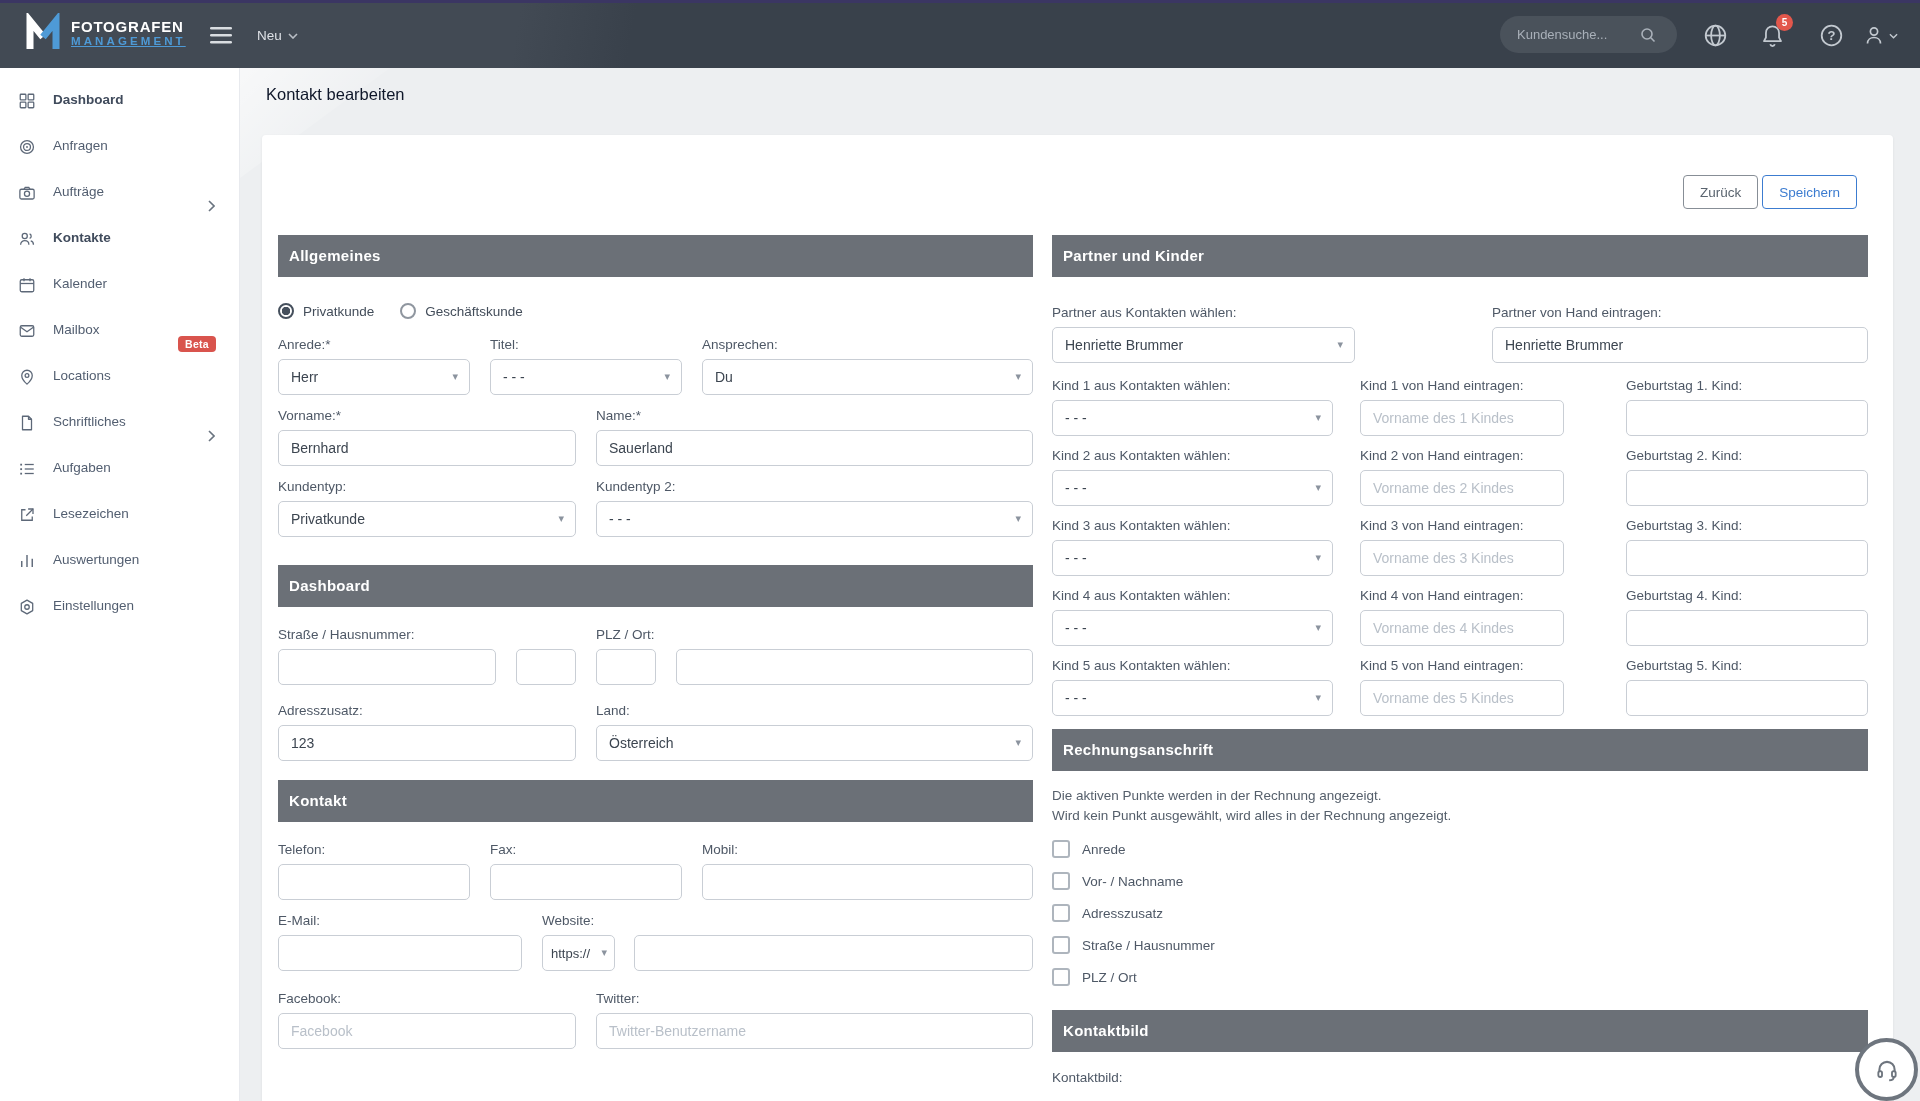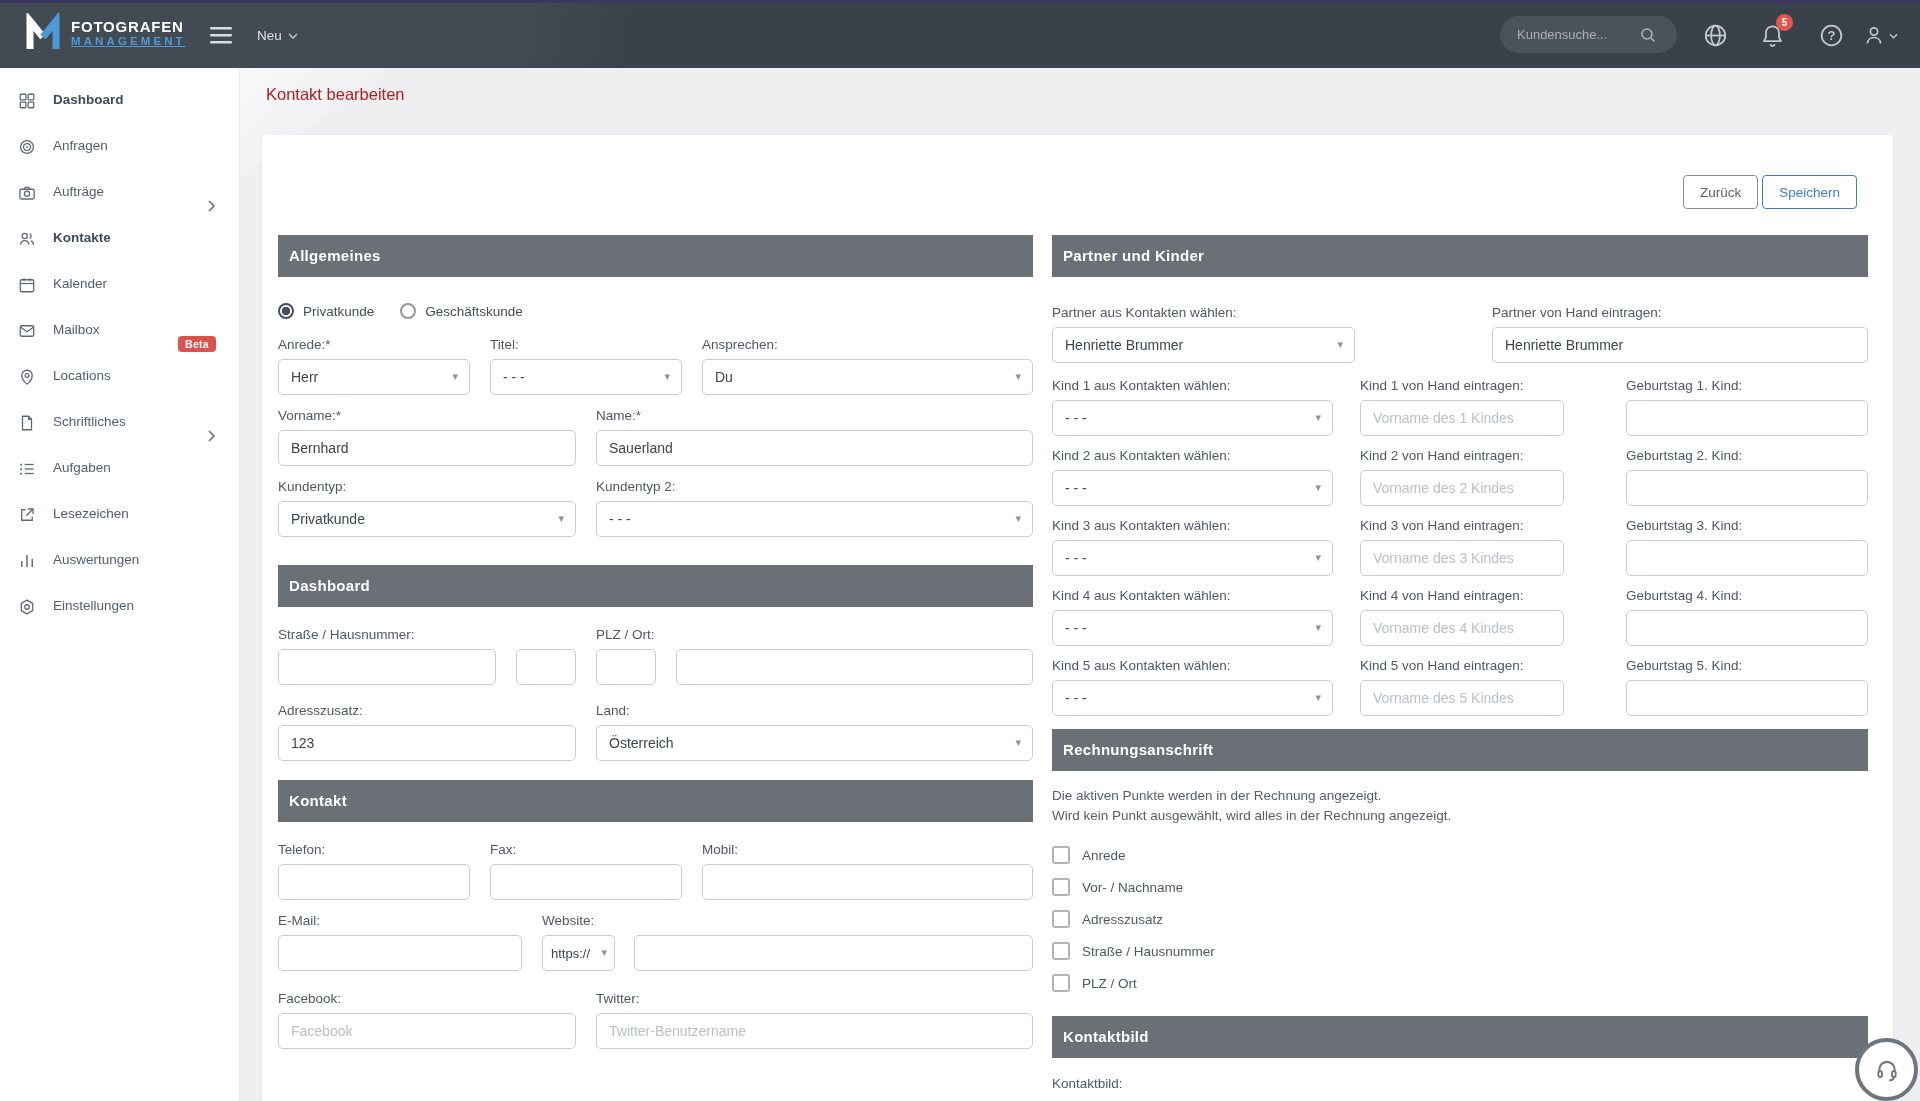--- a/index.html
+++ b/index.html
@@ -43,21 +43,21 @@
   .side-item .sicon { width:18px; height:18px; flex:0 0 18px; }
   .side-chevron { position:absolute; right:24px; top:16px; }
   .beta-badge { position:absolute; right:23px; top:14px; background:#d9544d; color:#fff; font-size:10.5px;
                 font-weight:700; border-radius:4px; padding:2px 7px; letter-spacing:.3px; }
 
   
   .main { position:absolute; left:240px; top:68px; width:1680px; height:1033px; }
   .watermark { position:absolute; left:0; top:0; width:150px; height:110px;
                background:linear-gradient(135deg, rgba(255,255,255,.6), rgba(255,255,255,0) 70%);
                clip-path:polygon(0 0,100% 0,0 100%); }
-  .page-title { position:absolute; left:26px; top:17px; font-size:16.5px; font-weight:400; color:#b91c1c; }
+  .page-title { position:absolute; left:26px; top:17px; font-size:16.5px; font-weight:400; color:#0f172a; }
 
   .card { position:absolute; left:22px; top:67px; width:1631px; height:1100px; background:#ffffff;
           border-radius:4px; box-shadow:0 1px 3px rgba(40,50,60,.08); }
   .actions { position:absolute; top:40px; right:36px; display:flex; gap:4px; }
   .btn { height:34px; background:#fff; border-radius:4px; font-size:13.5px; font-family:inherit;
          cursor:pointer; padding:0 16px; }
   .btn-back { border:1px solid #878e96; color:#5a646f; }
   .btn-save { border:1px solid #3c7cd0; color:#3c7cd0; }
 
   .col-left  { position:absolute; left:16px;  top:100px; width:755px; }
@@ -92,21 +92,21 @@
 
   .radio-row { display:flex; align-items:center; gap:26px; margin-top:26px; height:16px; }
   .radio-opt { display:flex; align-items:center; gap:9px; cursor:pointer; }
   .radio-opt label { font-size:13.5px; color:#434d5a; cursor:pointer; }
   input[type=radio] { appearance:none; width:16px; height:16px; border:2px solid #8f969f; border-radius:50%;
                       background:#fff; cursor:pointer; }
   input[type=radio]:checked { border-color:#454f5c;
                       background:radial-gradient(circle,#454f5c 0 4px, #ffffff 4.5px); }
 
   .info-p { margin-top:15px; font-size:13.5px; color:#555f6b; line-height:20px; }
-  .chk-list { margin-top:20px; }
+  .chk-list { margin-top:14px; }
   .chk-row { display:flex; align-items:center; gap:12px; height:18px; margin-bottom:14px; cursor:pointer; }
   .chk-row label { font-size:13.5px; color:#4e5866; cursor:pointer; }
   input[type=checkbox] { appearance:none; width:18px; height:18px; border:2px solid #aeb5bd; border-radius:3px;
                          background:#fff; cursor:pointer; }
 
   .support-fab { position:absolute; left:1855px; top:1038px; width:63px; height:63px; border-radius:50%;
                  background:#fff; border:4px solid #6e757e; z-index:70; display:flex; align-items:center;
                  justify-content:center; cursor:pointer; }
 </style>
 </head>

